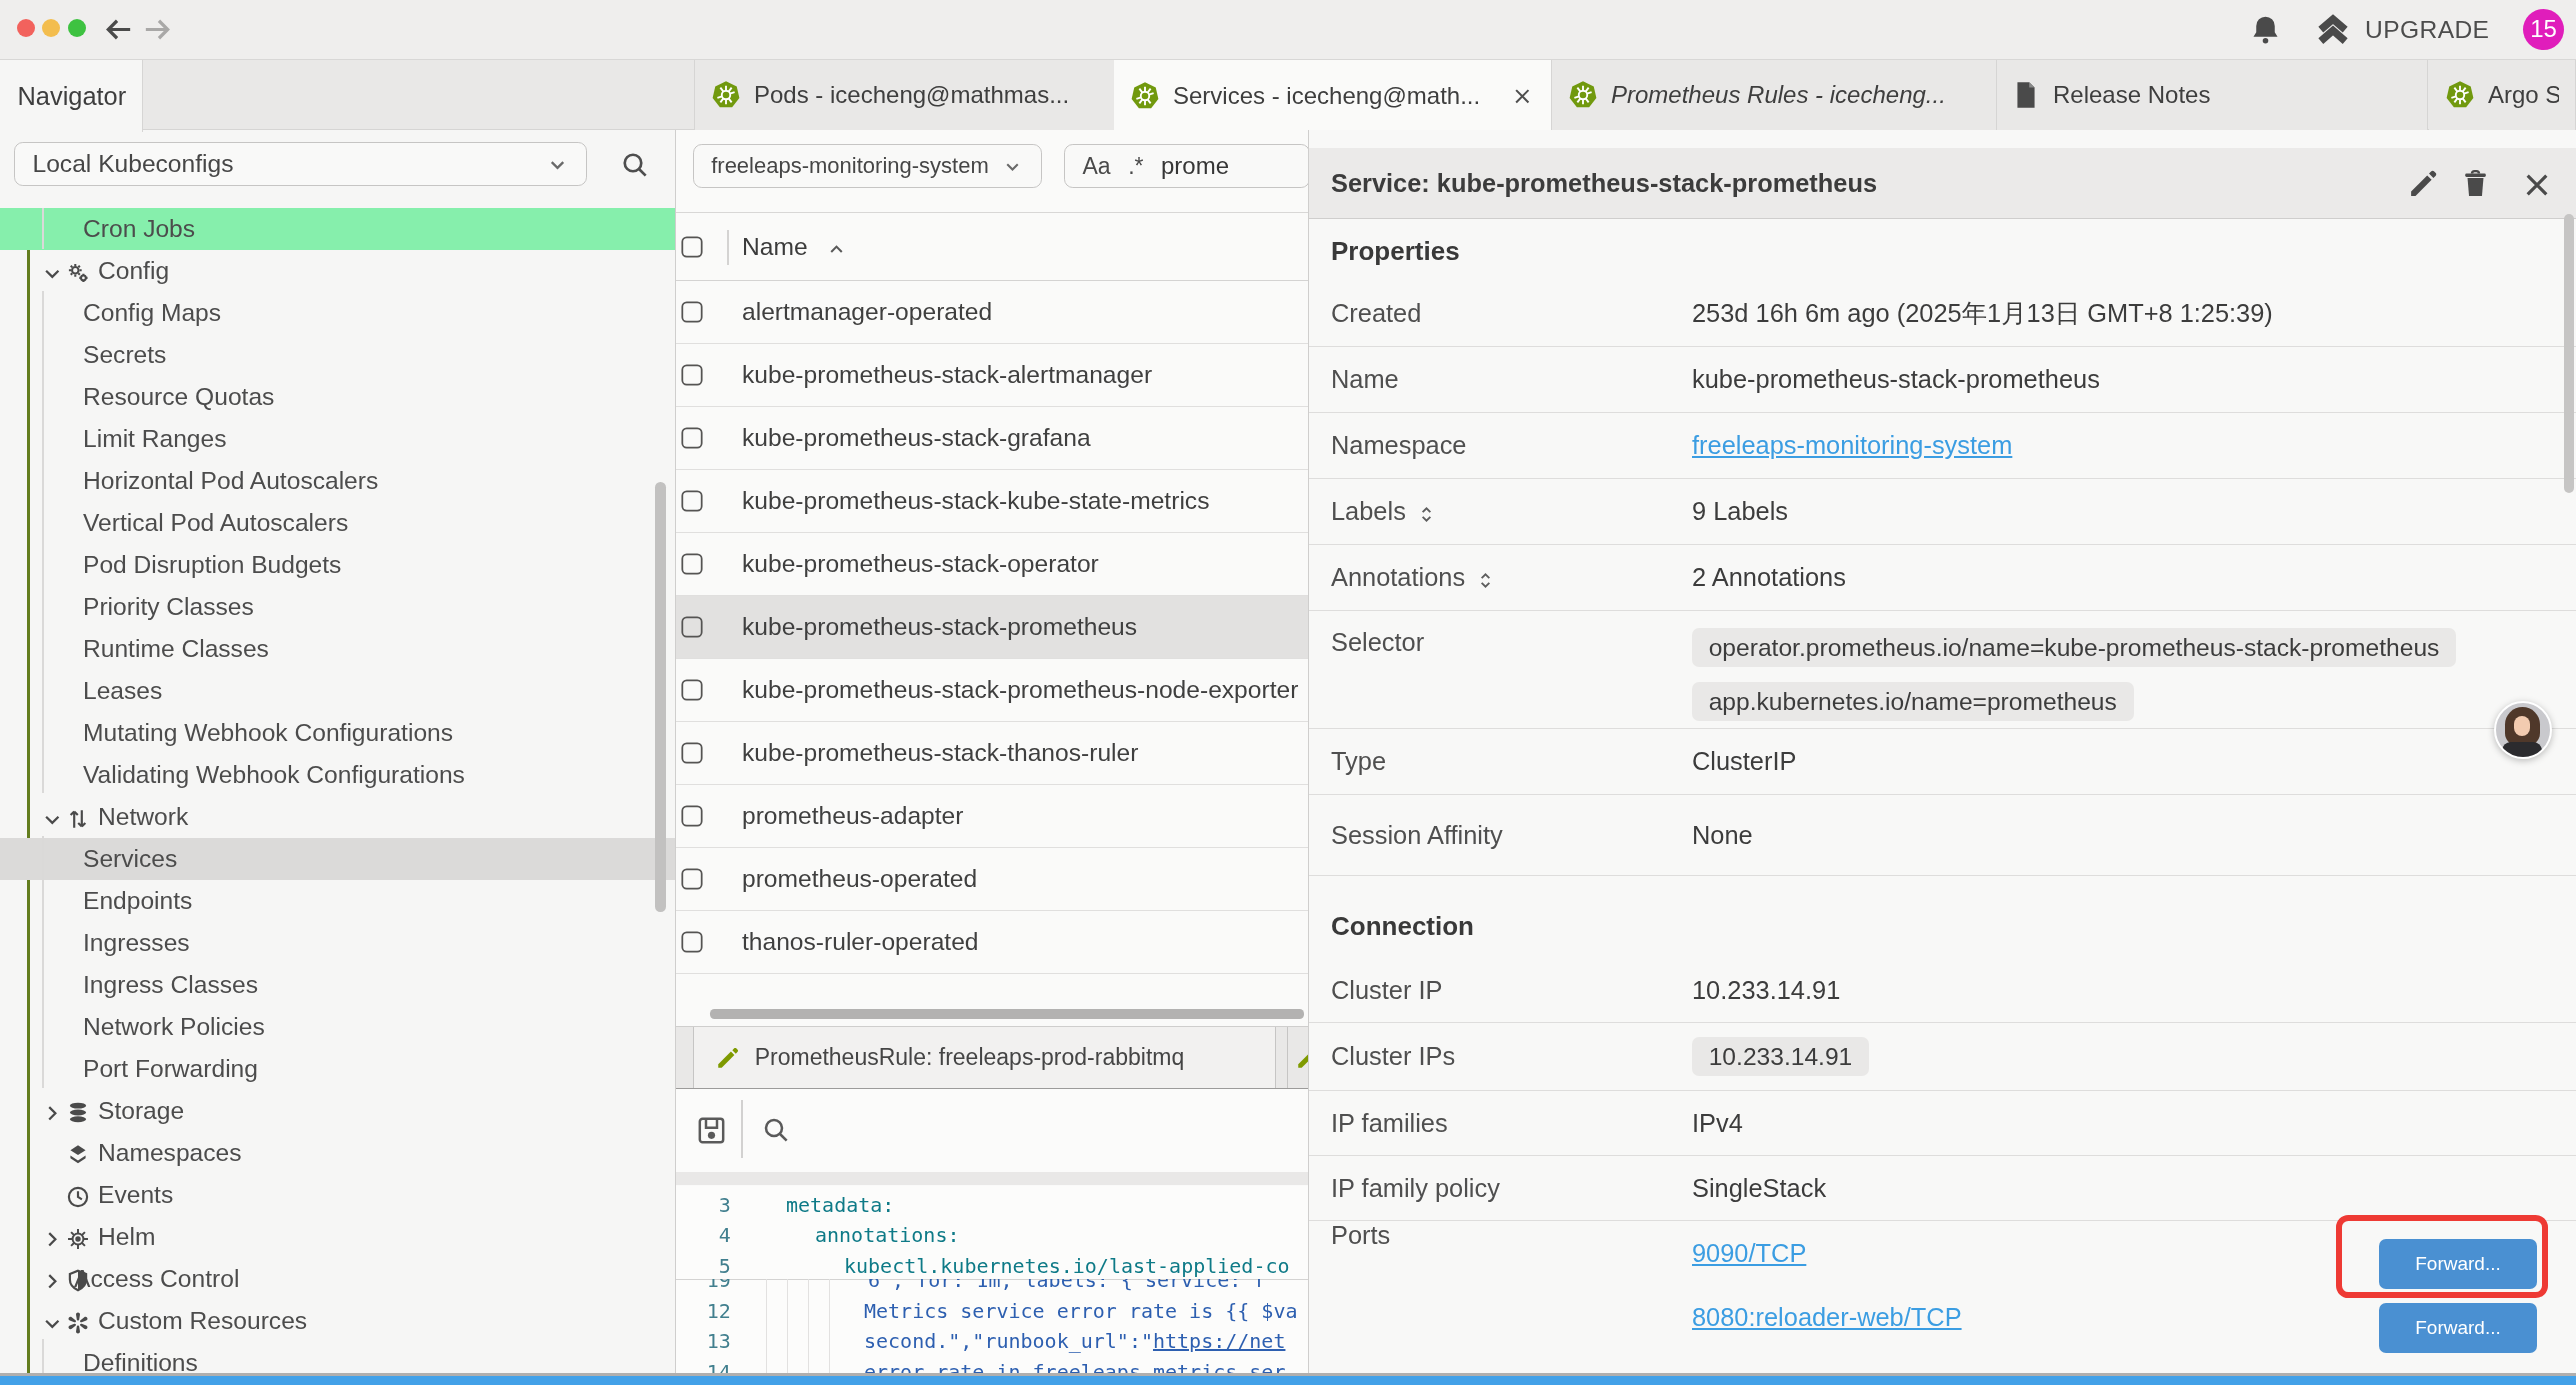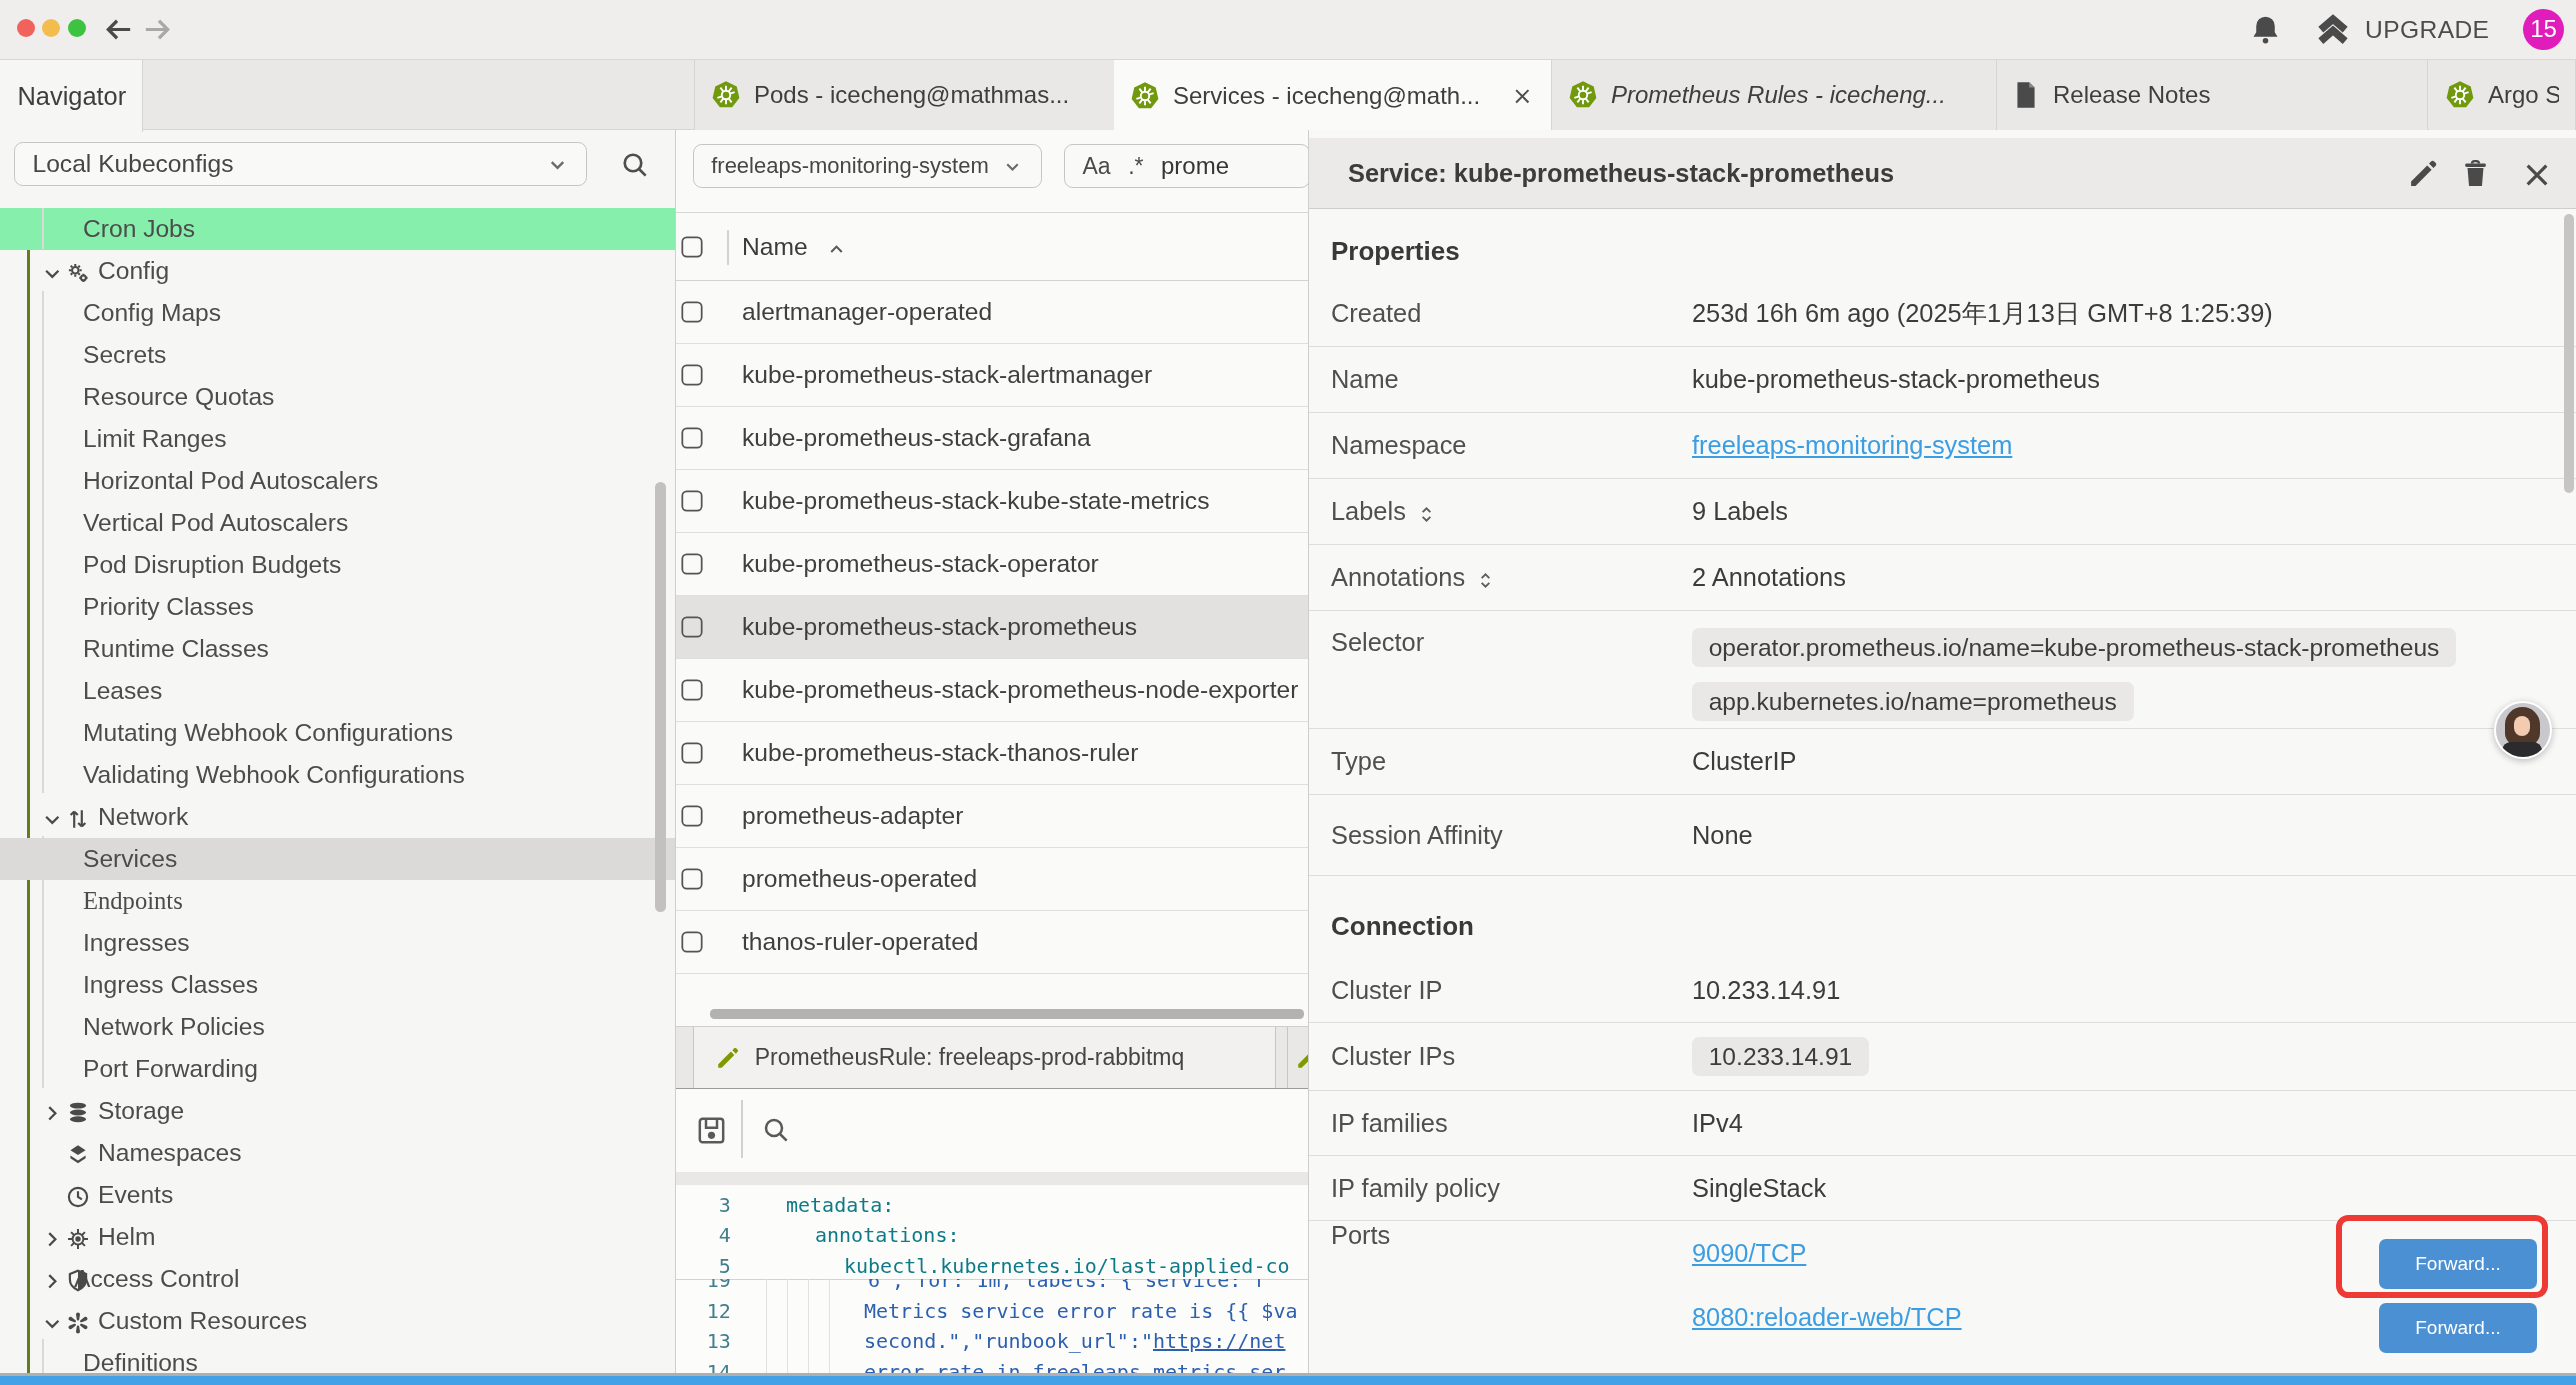--- a/index.html
+++ b/index.html
@@ -49,21 +49,21 @@
 .grayband{position:absolute;left:0;top:1042px;width:632px;height:13px;background:#e9e8e7}
 .editor{position:absolute;left:0;top:1056px;width:632px;height:188px;background:#fcfcfb;font-family:"DejaVu Sans Mono",monospace;font-size:20px}
 .eline{position:absolute;height:31px;line-height:31px;white-space:pre}
 .lnum{position:absolute;left:8.8px;width:46px;text-align:right;height:31px;line-height:31px;color:#417f8e}
 .escroll{position:absolute;left:0;top:93px;width:632px;height:95px;overflow:hidden}
 .eguide{position:absolute;top:0;bottom:0;width:0.9px;background:#e2e1e0}
 .key{color:#0e7a87}.str{color:#2d5fb0}.lnk{color:#2d5fb0;text-decoration:underline}
 .stickysep{position:absolute;left:0;top:93px;width:632px;height:0.9px;background:#d4d3d2}
 
 .drawer{position:absolute;left:1308px;top:130px;width:1268px;height:1243px;background:#f8f8f7;border-left:1.8px solid #cfcecd;z-index:5}
-.dhead{position:absolute;left:0;top:8px;width:1268px;height:71px;background:#ebeae9;border-bottom:1.8px solid #cfcecd;display:flex;align-items:center;padding-left:39px;font-size:25.4px;font-weight:bold;color:#3c3c3c}
+.dhead{position:absolute;left:0;top:18px;width:1268px;height:71px;background:#ebeae9;border-bottom:1.8px solid #cfcecd;display:flex;align-items:center;padding-left:22px;font-size:25.4px;font-weight:bold;color:#3c3c3c}
 .dbody{position:absolute;left:0;top:71px;width:1268px}
 .sech{height:80px;display:flex;align-items:center;padding:21px 0 0 22px;font-weight:bold;font-size:26px;color:#393939}
 .sech2{height:83px;display:flex;align-items:center;padding:17.5px 0 0 22px;font-weight:bold;font-size:26px;color:#393939}
 .drow{display:flex;align-items:center;padding-left:22px;font-size:25.4px;position:relative}
 .drow.bb{border-bottom:1.8px solid #dedddc}
 .drow .dlabel{width:361px;color:#4f4f4f;display:flex;align-items:center;gap:8.8px;flex:none}
 .drow .dval{color:#3c3c3c}
 .chip{background:#e9e8e7;border-radius:7px;padding:0 16.7px;height:39px;line-height:39px;font-size:24.6px;color:#3c3c3c;width:max-content}
 .blue-link{color:#3b9de2;text-decoration:underline}
 .fbtn{position:absolute;left:1070px;width:158px;height:50px;background:#4a90d2;border-radius:7px;color:#fff;font-size:19px;display:flex;align-items:center;justify-content:center;border:none}
@@ -262,21 +262,21 @@
           <svg width="26" height="26" viewBox="0 0 24 24" fill="none" stroke="#4a4a4a" stroke-width="2">
             <path d="M8.5 20V5M8.5 5 5.2 8.3M8.5 5l3.3 3.3M15.5 4v15M15.5 19l-3.3-3.3M15.5 19l3.3-3.3"></path>
           </svg>
         </span>
         <span style="padding-left: 98px;">Network</span>
       </div>
       <div class="trow sel">
         <span style="padding-left: 83px;">Services</span>
       </div>
       <div class="trow">
-        <span style="padding-left: 83px; font-family: Liberation Serif, serif;">Endpoints</span>
+        <span style="padding-left: 83px;">Endpoints</span>
       </div>
       <div class="trow">
         <span style="padding-left: 83px;">Ingresses</span>
       </div>
       <div class="trow">
         <span style="padding-left: 83px;">Ingress Classes</span>
       </div>
       <div class="trow">
         <span style="padding-left: 83px;">Network Policies</span>
       </div>

